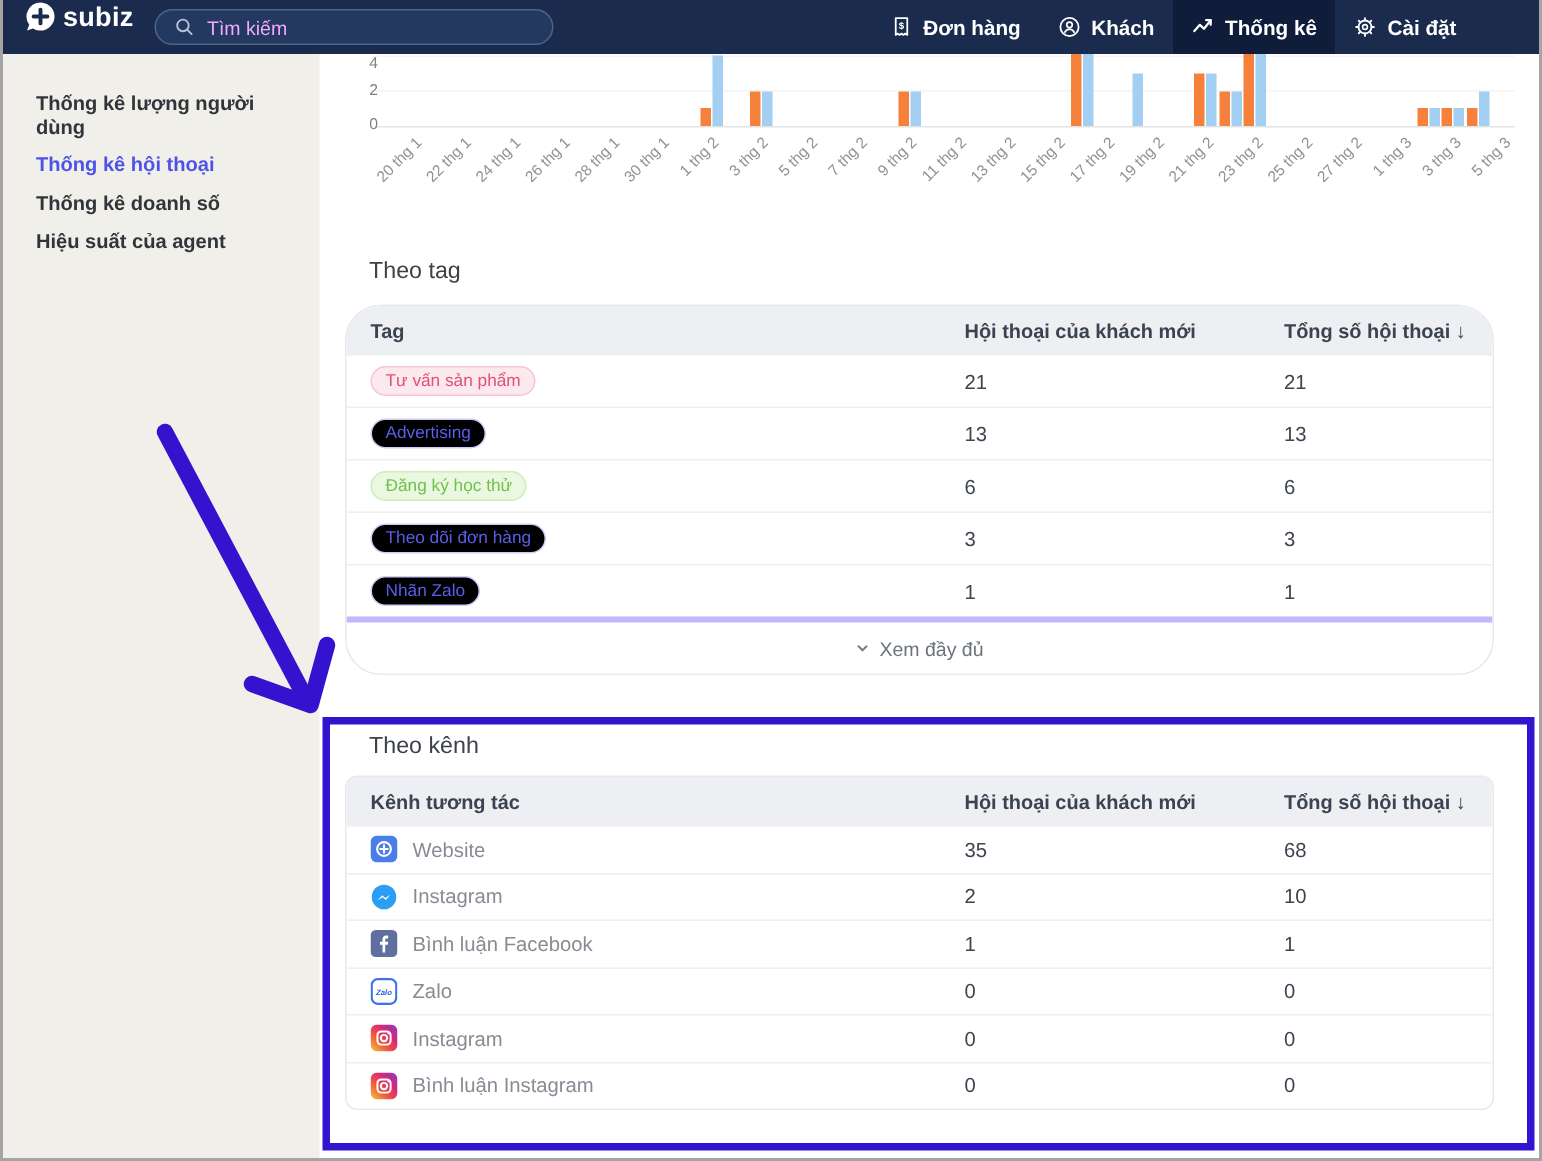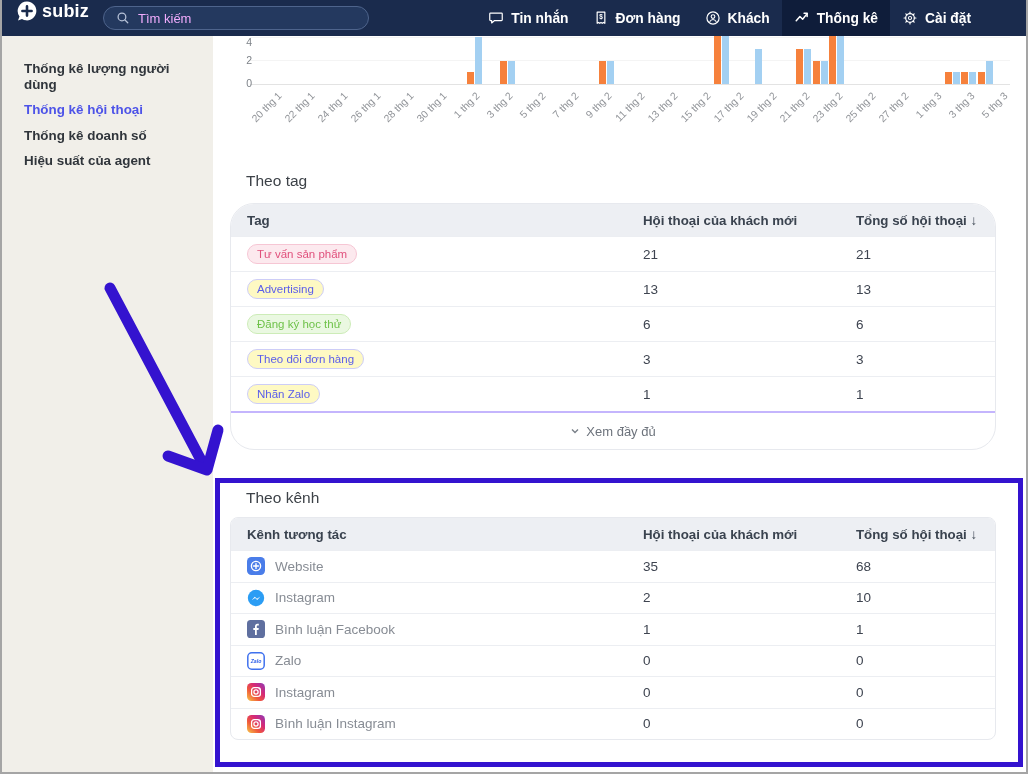--- a/index.html
+++ b/index.html
@@ -44,23 +44,23 @@
   .th{font-size:13.3px;color:#3a434f;font-weight:bold;}
   .c1{position:absolute;left:16px;display:flex;align-items:center;}
   .c2{position:absolute;left:412px;}
   .c3{position:absolute;left:625px;}
   .trow{position:relative;display:flex;align-items:center;border-top:1px solid #eceef2;}
   .tag-table .trow{height:35px;}
   .chan-table .trow{height:31.5px;}
   .num{font-size:13.5px;color:#3e4450;}
   .pill{display:inline-block;padding:2px 9px;border-radius:10px;font-size:11.5px;line-height:14px;border:1px solid;}
   .pill.pink{color:#e0507c;background:#fce9ee;border-color:#f6c6d4;}
-  .pill.purple{color:#5a5dea;background:#fef9c3;border-color:#cdcdf7;}
+  .pill.purple{color:#5a5dea;background:#000000;border-color:#cdcdf7;}
   .pill.green{color:#6fc24a;background:#eaf8e1;border-color:#cdecb8;}
-  .tfoot{height:38px;border-top:2px solid #c4b5fd;display:flex;align-items:center;justify-content:center;
+  .tfoot{height:38px;border-top:4px solid #c4b5fd;display:flex;align-items:center;justify-content:center;
          gap:6px;color:#6d737c;font-size:13px;cursor:pointer;}
   .chan-label{font-size:13.5px;color:#878c94;margin-left:10px;}
   .chan-ic{display:flex;align-items:center;}
 
   
   .hl-box{position:absolute;left:215px;top:478px;width:808px;height:289px;border:5px solid #3413cf;z-index:30;background:transparent;}
   .arrow-svg{position:absolute;left:90px;top:270px;z-index:31;pointer-events:none;}
 </style>
 </head>
 <body>
@@ -80,28 +80,20 @@
     <div class="searchbox">
       <span class="nav-ic">
         <svg width="14" height="14" viewBox="0 0 20 20">
             <circle cx="8.5" cy="8.5" r="5.5" fill="none" stroke="#b7c2d8" stroke-width="1.8"></circle>
             <path d="M12.8 12.8l4 4" stroke="#b7c2d8" stroke-width="1.8" stroke-linecap="round"></path>
           </svg>
       </span>
       <span class="ph">Tìm kiếm</span>
     </div>
     <nav class="navitems">
-        <div class="nav-item">
-          <span class="nav-ic">
-            <svg width="16" height="16" viewBox="0 0 20 20">
-              <path d="M3.2 3.8h13.6c.6 0 1 .4 1 1v7.4c0 .6-.4 1-1 1H8.2l-3.6 3v-3H3.2c-.6 0-1-.4-1-1V4.8c0-.6.4-1 1-1z" fill="none" stroke="#fff" stroke-width="1.5" stroke-linejoin="round"></path>
-            </svg>
-          </span>
-          <span>Tin nhắn</span>
-        </div>
         <div class="nav-item">
           <span class="nav-ic">
             <svg width="16" height="16" viewBox="0 0 20 20">
               <path d="M5.2 2.6h9.6v14l-1.6-1.1-1.6 1.1-1.6-1.1-1.6 1.1-1.6-1.1-1.6 1.1z" fill="none" stroke="#fff" stroke-width="1.5" stroke-linejoin="round"></path>
               <text x="10" y="11.5" text-anchor="middle" font-size="8" fill="#fff" font-family="Liberation Sans,sans-serif">$</text>
             </svg>
           </span>
           <span>Đơn hàng</span>
         </div>
         <div class="nav-item">

